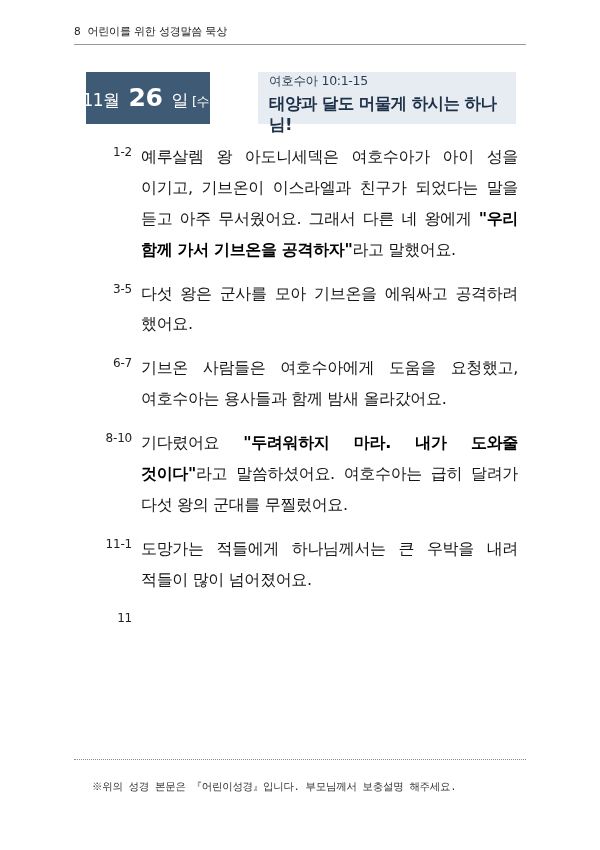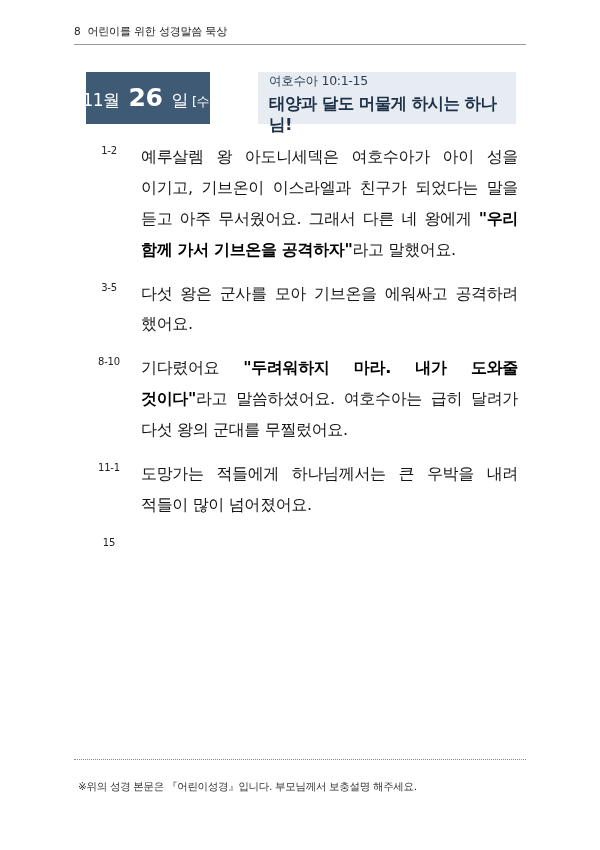--- a/index.html
+++ b/index.html
@@ -127,22 +127,22 @@
     width: 432px;
   }
   .verse-row {
     display: flex;
     align-items: flex-start;
     margin-bottom: 13px;
   }
   .verse-num {
     width: 46px;
     flex: 0 0 46px;
-    text-align: center;
-    font-size: 10px;
+    text-align: right;
+    font-size: 12px;
     color: #222;
     padding-top: 3px;
     padding-right: 0;
     letter-spacing: -0.2px;
   }
   .verse-text {
     flex: 1;
     padding-left: 9px;
     font-size: 16px;
     line-height: 1.93;
@@ -161,24 +161,25 @@
     position: absolute;
     bottom: 90px;
     left: 74px;
     width: 452px;
     height: 0;
     border-top: 1px dotted #8a8a8a;
   }
   .footer-note {
     position: absolute;
     bottom: 56px;
-    left: 78px;
+    left: 92px;
     font-size: 10.5px;
     color: #333;
     letter-spacing: -0.3px;
+    font-family: Liberation Mono, monospace;
   }
 </style>
 </head>
 <body>
 
 <div class="page">
 
   <div class="page-header">
     <span class="pg-num">8</span>
     <span class="hdr-title">어린이를 위한 성경말씀 묵상</span>
@@ -203,28 +204,32 @@
   <div class="body-block" id="verse-list">
       <div class="verse-row">
         <div class="verse-num">1-2</div>
         <div class="verse-text"><span>예루살렘 왕 아도니세덱은 여호수아가 아이 성을 이기고, 기브온이 이스라엘과 친구가 되었다는 말을 듣고 아주 무서웠어요. 그래서 다른 네 왕에게 </span><b>"우리 함께 가서 기브온을 공격하자"</b><span>라고 말했어요.</span></div>
       </div>
       <div class="verse-row">
         <div class="verse-num">3-5</div>
         <div class="verse-text"><span>다섯 왕은 군사를 모아 기브온을 에워싸고 공격하려 했어요.</span></div>
       </div>
       <div class="verse-row">
+        <div class="verse-num">6-7</div>
+        <div class="verse-text"><span>기브온 사람들은 여호수아에게 도움을 요청했고, 여호수아는 용사들과 함께 밤새 올라갔어요.</span></div>
+      </div>
+      <div class="verse-row">
         <div class="verse-num">8-10</div>
         <div class="verse-text"><span>기다렸어요 </span><b>"두려워하지 마라. 내가 도와줄 것이다"</b><span>라고 말씀하셨어요. 여호수아는 급히 달려가 다섯 왕의 군대를 무찔렀어요.</span></div>
       </div>
       <div class="verse-row">
         <div class="verse-num">11-1</div>
         <div class="verse-text"><span>도망가는 적들에게 하나님께서는 큰 우박을 내려 적들이 많이 넘어졌어요.</span></div>
       </div>
       <div class="verse-row">
-        <div class="verse-num">15</div>
+        <div class="verse-num">11</div>
       </div>
     </div>
 
   <div class="footer-rule"></div>
   <div class="footer-note">※위의 성경 본문은 『어린이성경』입니다. 부모님께서 보충설명 해주세요.</div>
 
 </div>
 
 </body></html>

